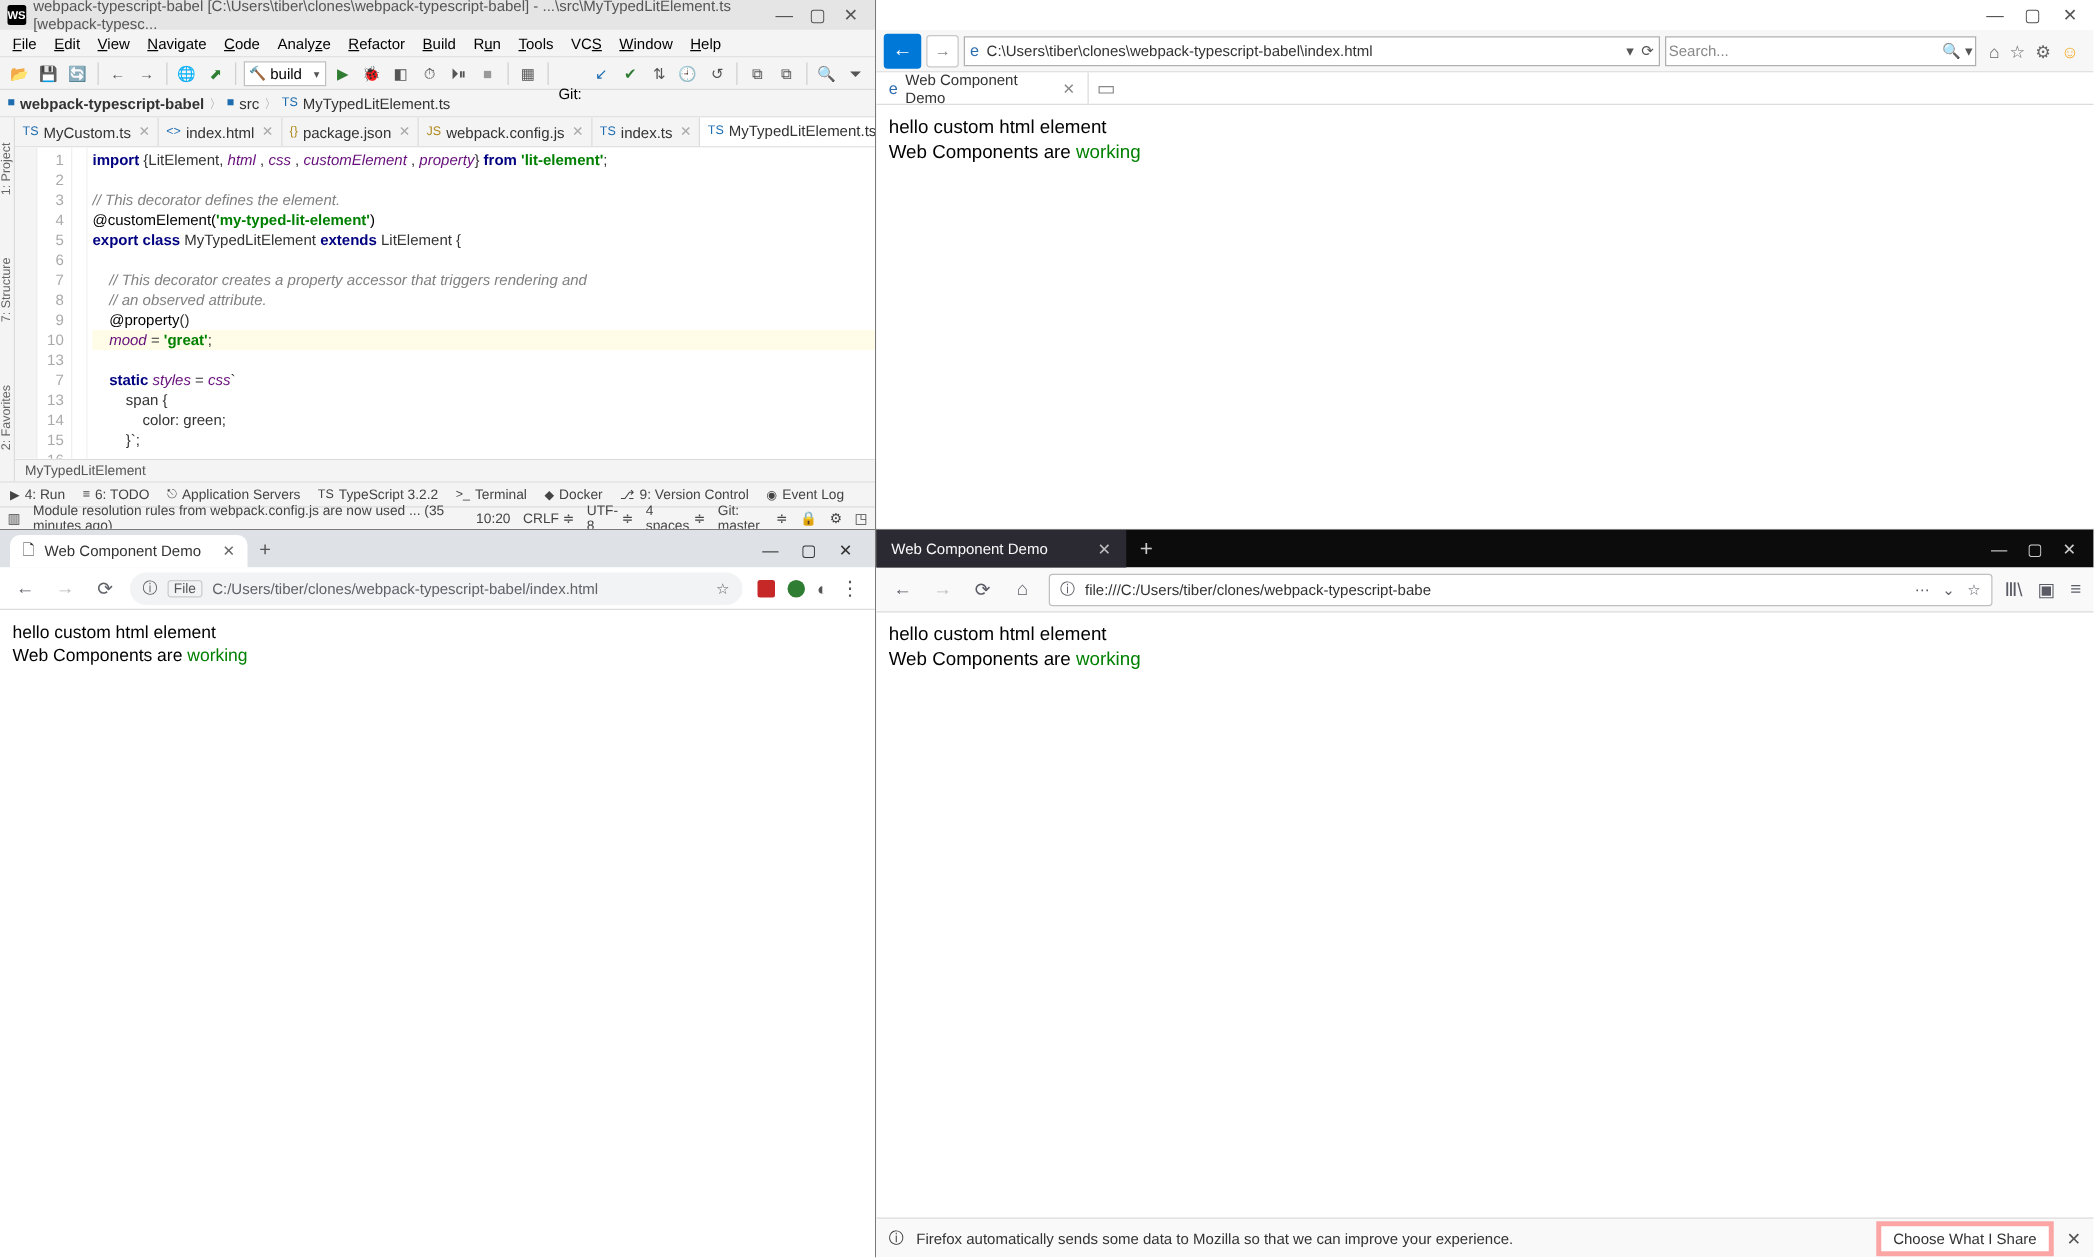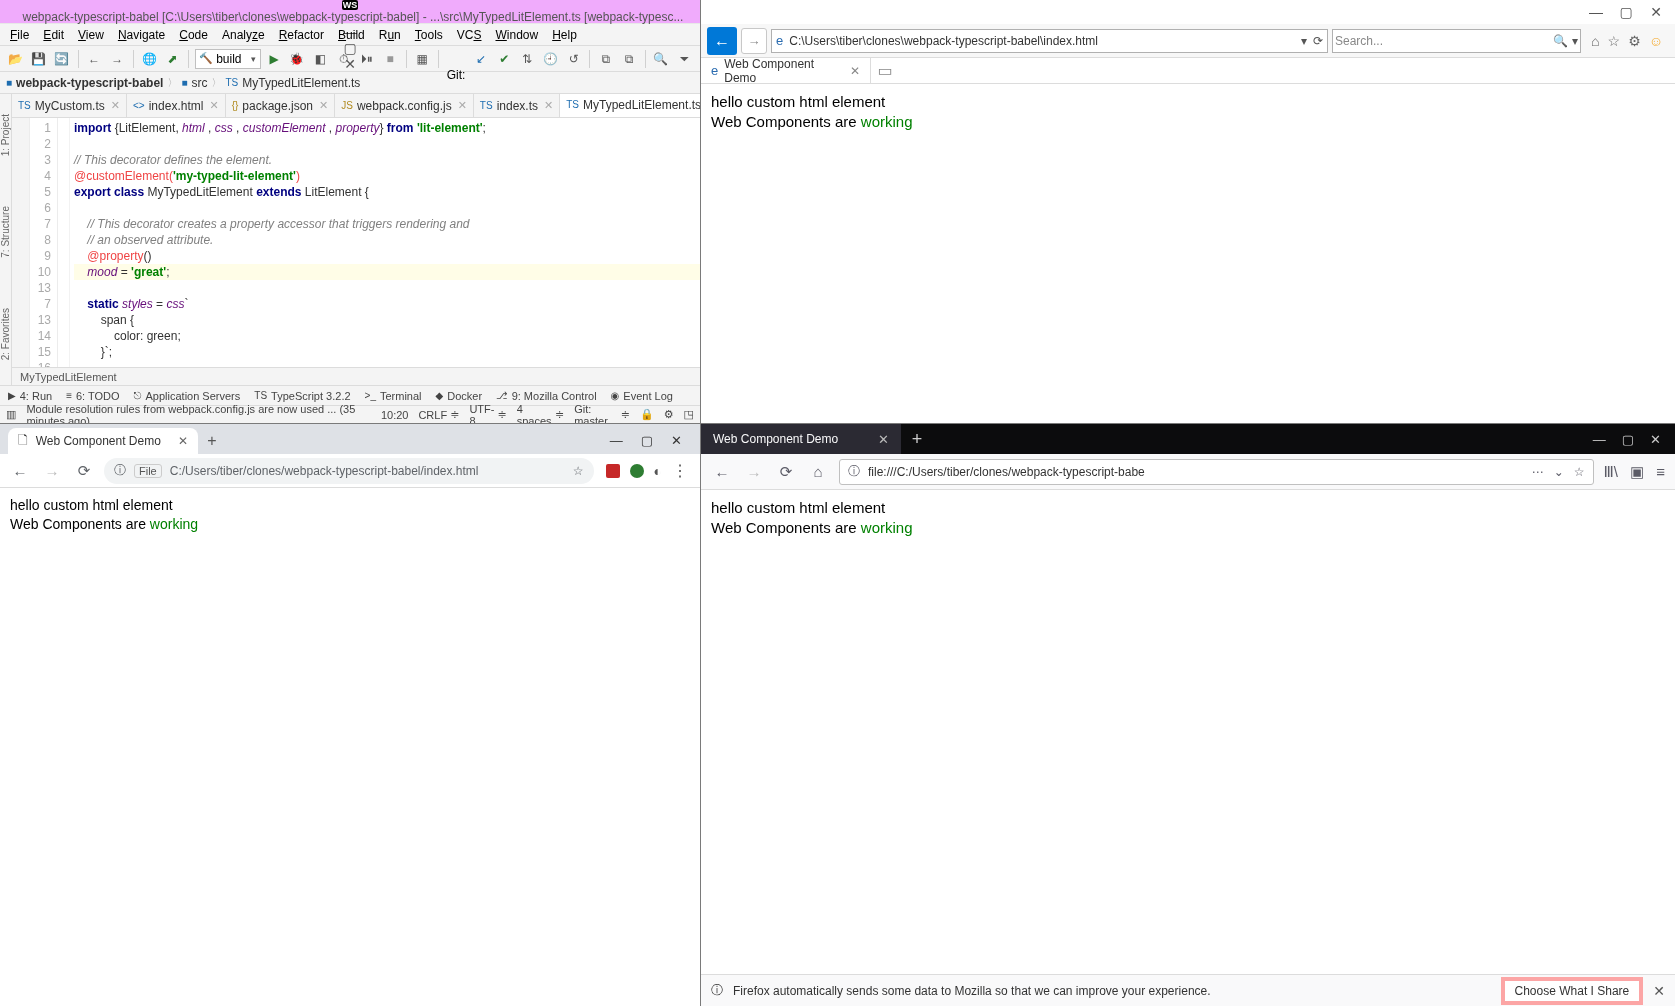--- a/index.html
+++ b/index.html
@@ -17,21 +17,21 @@
 .q-firefox { grid-column: 3; grid-row: 3; }
 
 
 .titlebar { height: 24px; display: flex; align-items: center; padding: 0 6px; font-size: 12px; color: #555; background: #fff; border-bottom: 1px solid #e8e8e8; }
 .titlebar .spacer { flex: 1; }
 .winbtn { width: 30px; text-align: center; font-size: 14px; color: #555; }
 .winbtn.close { color: #555; }
 .icon16 { width: 16px; height: 16px; display: inline-flex; align-items: center; justify-content: center; }
 
 
-.ide-title { background: #f0abfc; flex-direction: column; }
+.ide-title { background: #e5e5e5; }
 .ide-menu { height: 22px; display: flex; align-items: center; gap: 2px; padding: 0 4px; font-size: 12px; background: #f4f4f4; border-bottom: 1px solid #dcdcdc; }
 .ide-menu span { padding: 2px 6px; }
 .ide-menu span u { text-decoration: underline; }
 .ide-toolbar { height: 26px; display: flex; align-items: center; gap: 4px; padding: 0 6px; background: #f4f4f4; border-bottom: 1px solid #dcdcdc; font-size: 12px; }
 .tb-btn { width: 20px; height: 20px; display: inline-flex; align-items: center; justify-content: center; color: #555; }
 .tb-sep { width: 1px; height: 18px; background: #d0d0d0; margin: 0 2px; }
 .tb-combo { height: 20px; border: 1px solid #c0c0c0; background: #fff; padding: 0 18px 0 20px; font-size: 12px; display: flex; align-items: center; position: relative; }
 .tb-combo::after { content: "▾"; position: absolute; right: 4px; font-size: 9px; color: #555; }
 .tb-combo .hammer { position: absolute; left: 3px; font-size: 11px; }
 .ide-breadcrumb { height: 22px; display: flex; align-items: center; gap: 4px; padding: 0 6px; font-size: 12px; background: #f4f4f4; border-bottom: 1px solid #dcdcdc; color: #333; }
@@ -56,21 +56,21 @@
 .gutter-outer { width: 18px; background: #f4f4f4; border-right: 1px solid #ececec; }
 .gutter { width: 28px; background: #fff; border-right: 1px solid #ececec; font-family: Consolas, monospace; font-size: 12px; color: #aaa; text-align: right; padding: 2px 6px 0 0; line-height: 16px; }
 .gutter div { height: 16px; }
 .foldgutter { width: 12px; background: #fff; border-right: 1px solid #f2f2f2; }
 .code { flex: 1; font-family: Consolas, monospace; font-size: 12px; line-height: 16px; padding: 2px 0 0 4px; white-space: pre; color: #333; position: relative; }
 .code-line { height: 16px; }
 .code-line.hl { background: #fffde7; }
 .kw { color: #000080; font-weight: bold; }
 .str { color: #008000; font-weight: bold; }
 .cmt { color: #808080; font-style: italic; }
-.dec { color: #ef4444; }
+.dec { color: #000000; }
 .typ { color: #660e7a; font-style: italic; }
 
 .ide-crumb2 { height: 18px; background: #f4f4f4; border-top: 1px solid #dcdcdc; font-size: 11px; padding: 0 8px; display: flex; align-items: center; color: #555; }
 .ide-toolwindows { height: 20px; background: #f4f4f4; border-top: 1px solid #dcdcdc; display: flex; align-items: center; gap: 14px; padding: 0 8px; font-size: 11px; color: #444; }
 .ide-toolwindows .tw { display: flex; align-items: center; gap: 4px; }
 .ide-toolwindows .twicon { font-size: 10px; }
 .ide-status { height: 18px; background: #f4f4f4; border-top: 1px solid #dcdcdc; display: flex; align-items: center; font-size: 11px; color: #444; padding: 0 6px; gap: 10px; }
 .ide-status .spacer { flex: 1; }
 .ide-status .seg { display: flex; align-items: center; gap: 3px; }
 
@@ -301,21 +301,21 @@
         <span class="tw">
           <span class="twicon">&gt;_</span>
           <span>Terminal</span>
         </span>
         <span class="tw">
           <span class="twicon">◆</span>
           <span>Docker</span>
         </span>
         <span class="tw">
           <span class="twicon">⎇</span>
-          <span>9: Mozilla Control</span>
+          <span>9: Version Control</span>
         </span>
         <span class="tw">
           <span class="twicon">◉</span>
           <span>Event Log</span>
         </span>
       </div>
 
     <div class="ide-status">
       <span>▥</span>
       <span>Module resolution rules from webpack.config.js are now used ... (35 minutes ago)</span>

